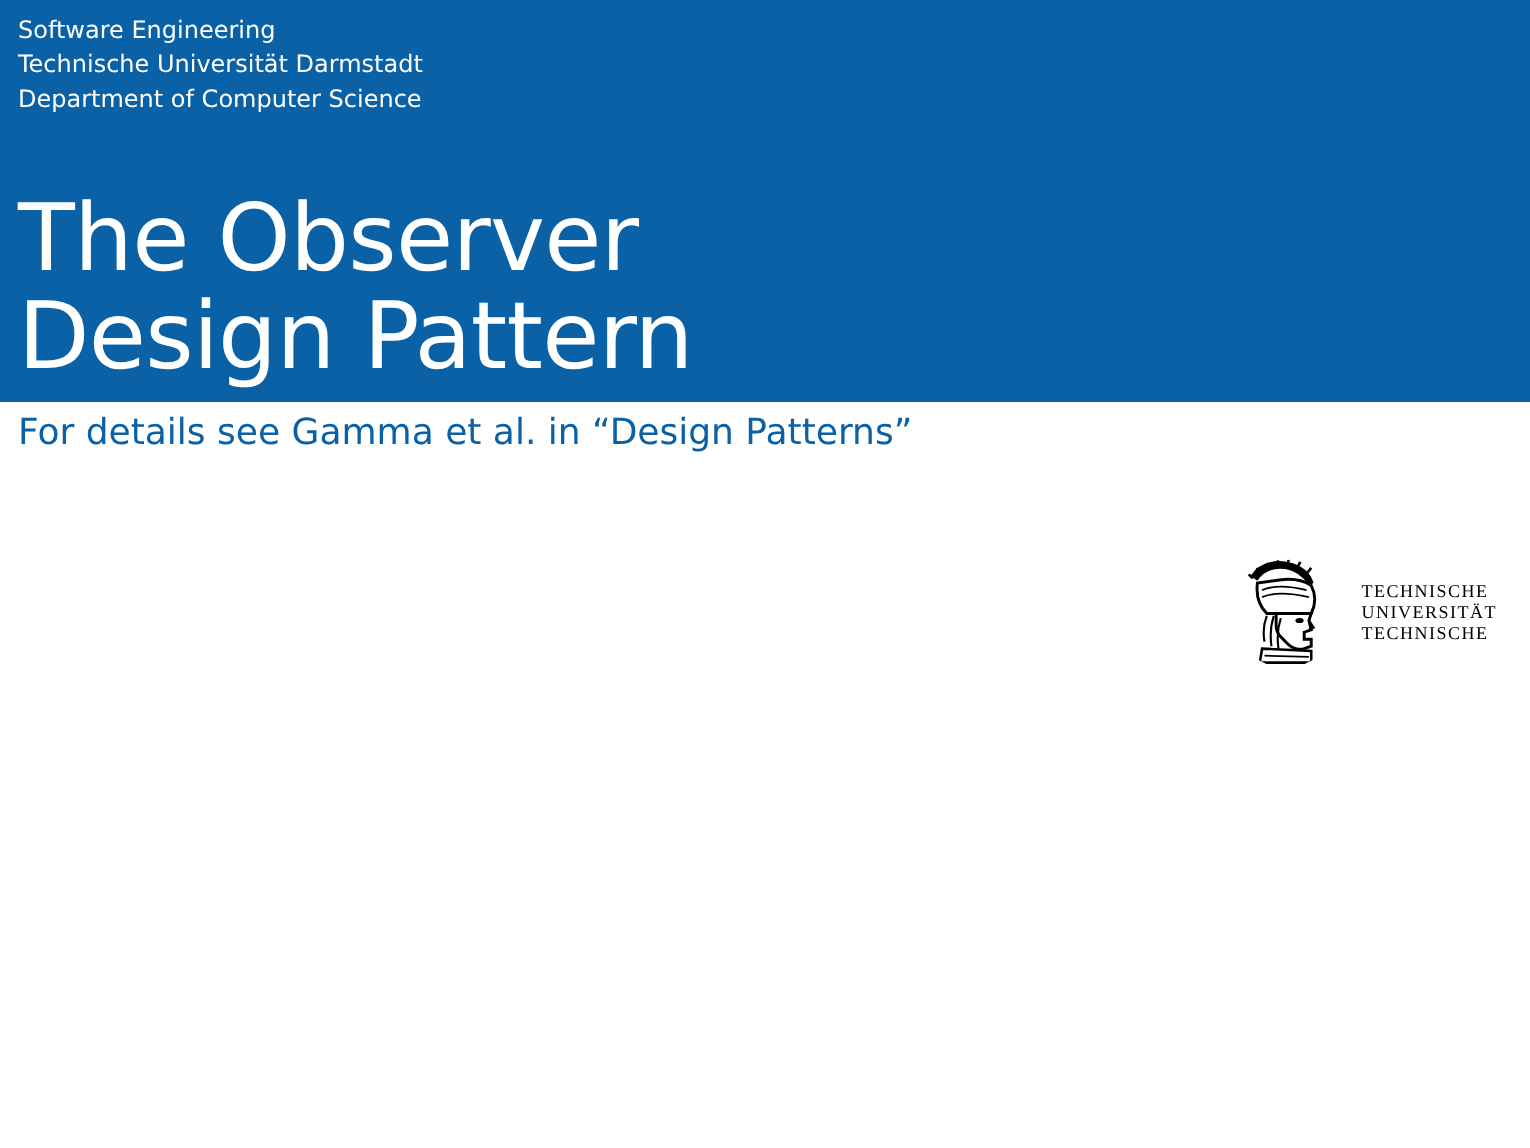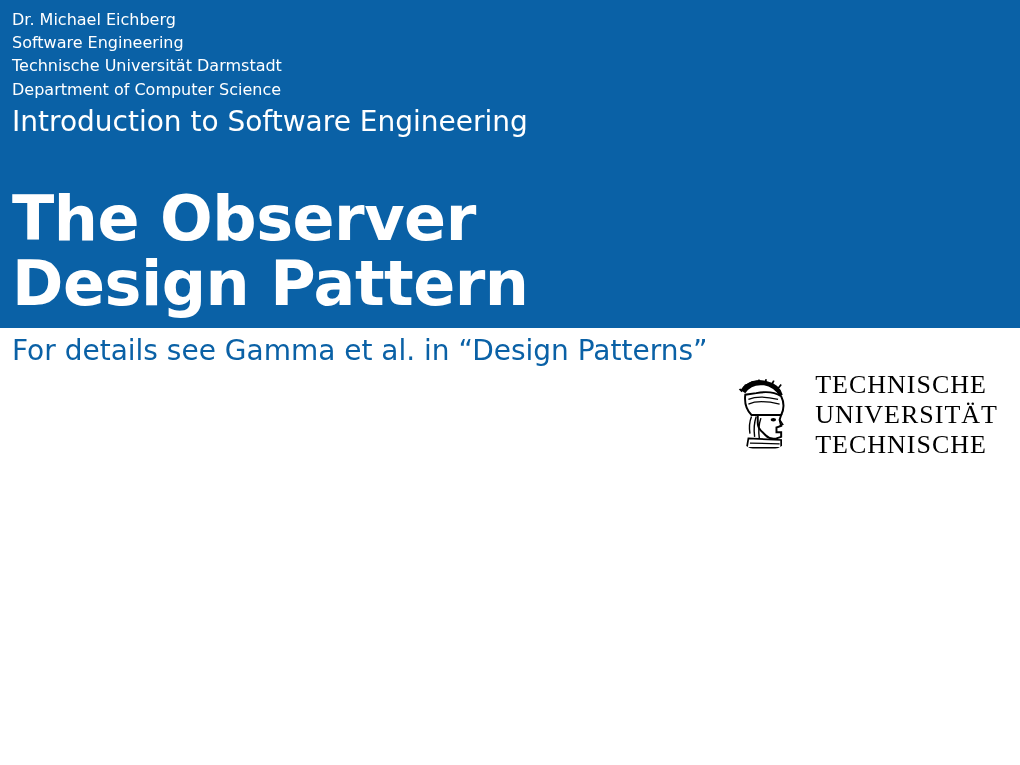--- a/index.html
+++ b/index.html
@@ -32,63 +32,61 @@
     }
     .course-title {
       font-size: 28px;
       margin-top: 4px;
       font-weight: 400;
     }
     .main-title {
       font-size: 62px;
       line-height: 1.05;
       margin-top: 48px;
-      font-weight: 700;
+      font-weight: 400;
       letter-spacing: -0.5px;
     }
     .subtitle {
       color: #0a61a6;
-      font-size: 28px;
+      font-size: 24px;
       padding: 6px 12px 0 12px;
       font-weight: 400;
     }
     .logo-area {
       position: absolute;
       right: 22px;
       top: 370px;
       display: flex;
       align-items: center;
       gap: 12px;
     }
     .logo-emblem {
       width: 78px;
       height: 78px;
     }
     .logo-text {
       font-family: "Georgia", serif;
-      font-size: 26px;
+      font-size: 12px;
       line-height: 1.15;
       letter-spacing: 1px;
       font-weight: 500;
       color: #000000;
     }
   </style>
 </head>
 <body>
 
 <div class="slide">
 
   <div class="header-block">
     <div class="author-info">
-      <div>Dr. Michael Eichberg</div>
       <div>Software Engineering</div>
       <div>Technische Universität Darmstadt</div>
       <div>Department of Computer Science</div>
     </div>
-    <div class="course-title">Introduction to Software Engineering</div>
     <div class="main-title">
       <div>The Observer</div>
       <div>Design Pattern</div>
     </div>
   </div>
 
   <div class="subtitle">For details see Gamma et al. in “Design Patterns”</div>
 
   <div class="logo-area">
     <svg class="logo-emblem" viewBox="0 0 100 100">

